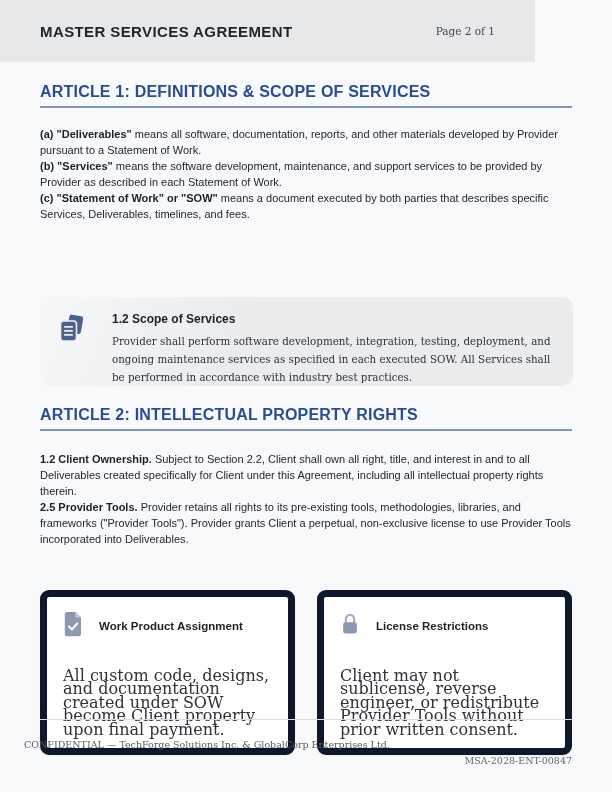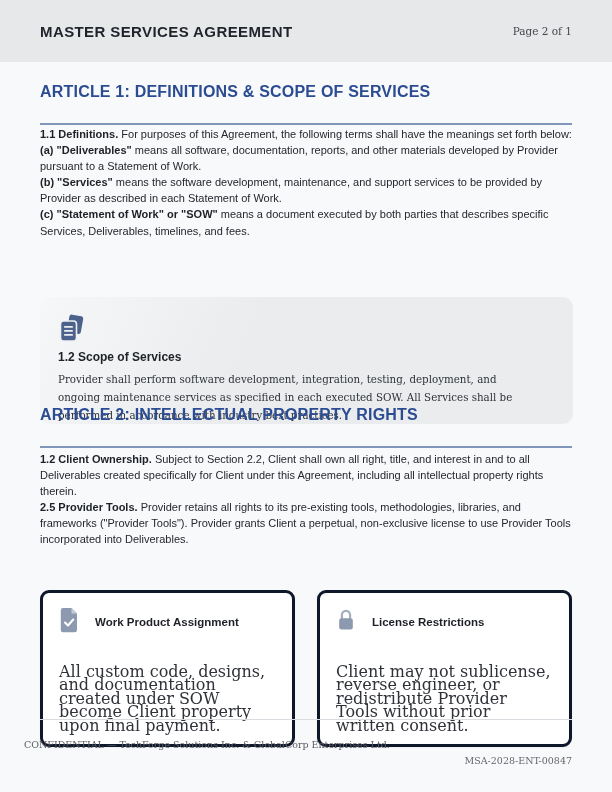--- a/index.html
+++ b/index.html
@@ -12,50 +12,50 @@
     --ink:#24272d;
     --serif-ink:#2f3238;
     --muted:#595c62;
   }
   *{margin:0;padding:0;box-sizing:border-box;}
   html,body{background:#fff;}
   body{width:612px;height:792px;font-family:"Liberation Sans",sans-serif;}
   .page{position:relative;width:612px;height:792px;background:var(--page-bg);overflow:hidden;}
 
   
-  .header{position:absolute;left:0;top:0;width:612px;height:62px;background:var(--header-bg);
+  .header{position:absolute;left:0;top:0;width:535px;height:62px;background:var(--header-bg);
           display:flex;align-items:center;justify-content:space-between;padding:0 40px;}
   .header-title{font-size:15px;font-weight:bold;letter-spacing:.4px;color:#1f232b;}
   .page-indicator{font-family:"DejaVu Serif",serif;font-size:10.5px;color:#43464d;}
 
   
   .article-heading{position:absolute;left:40px;width:532px;
       font-size:16px;font-weight:bold;letter-spacing:.2px;color:var(--heading-blue);
-      padding-bottom:22px;border-bottom:2px solid var(--rule-blue);}
+      padding-bottom:5px;border-bottom:2px solid var(--rule-blue);}
   .heading-1{top:83px;}
   .heading-2{top:406px;}
 
   
   .clauses{position:absolute;left:40px;width:533px;}
   .clauses-1{top:126px;}
   .clauses-2{top:451px;}
   .clause{font-size:11px;line-height:16.1px;color:var(--ink);}
   .clause b{font-weight:bold;color:#1d2026;}
 
   
   .callout{position:absolute;left:40px;top:297px;width:533px;min-height:86px;border-radius:10px;
       background:linear-gradient(115deg,#f6f7f8 0%,#eaecee 38%,#eaecee 100%);
-      display:flex;align-items:flex-start;padding:15px 18px 0 18px;flex-direction:column;}
+      display:flex;align-items:flex-start;padding:15px 18px 0 18px;}
   .callout-icon{flex:0 0 28px;margin-right:26px;margin-top:2px;color:var(--callout-icon-blue);}
   .callout-title{font-size:12px;font-weight:bold;color:#1e2127;margin-bottom:6px;}
   .callout-body{font-family:"DejaVu Serif",serif;font-size:10.3px;line-height:18px;color:var(--serif-ink);max-width:468px;}
 
   
   .card{position:absolute;top:590px;width:255px;min-height:98px;background:#fff;
-      border:3px solid #0f172a;border-radius:9px;box-shadow:0 1px 2px rgba(30,35,45,.05);
+      border:7px solid #0f172a;border-radius:9px;box-shadow:0 1px 2px rgba(30,35,45,.05);
       padding:14px 16px 12px 16px;}
   .card-left{left:40px;}
   .card-right{left:317px;}
   .card-head{display:flex;align-items:center;margin-bottom:11px;}
   .card-icon{flex:0 0 20px;margin-right:16px;color:var(--card-icon-slate);}
   .card-title{font-size:11.5px;font-weight:bold;color:#1e2127;}
   .card-body{font-family:"DejaVu Serif",serif;font-size:16px;line-height:13.4px;color:var(--serif-ink);margin-top:28px;}
 
   
   .footer-divider{position:absolute;left:40px;top:719px;width:532px;height:1px;background:#dadce1;}
@@ -70,21 +70,20 @@
 <div class="page">
 
   <div class="header">
     <div class="header-title">MASTER SERVICES AGREEMENT</div>
     <div class="page-indicator">Page 2 of 1</div>
   </div>
 
   <div class="article-heading heading-1">ARTICLE 1: DEFINITIONS &amp; SCOPE OF SERVICES</div>
 
   <div class="clauses clauses-1">
-      <p class="clause"><b>1.1 Definitions.</b> For purposes of this Agreement, the following terms shall have the meanings set forth below:</p>
       <p class="clause"><b>(a) "Deliverables"</b> means all software, documentation, reports, and other materials developed by Provider pursuant to a Statement of Work.</p>
       <p class="clause"><b>(b) "Services"</b> means the software development, maintenance, and support services to be provided by Provider as described in each Statement of Work.</p>
       <p class="clause"><b>(c) "Statement of Work" or "SOW"</b> means a document executed by both parties that describes specific Services, Deliverables, timelines, and fees.</p>
     </div>
 
   <div class="callout">
     <span class="callout-icon">
       <svg width="28" height="32" viewBox="0 0 28 32" aria-hidden="true">
         <g transform="rotate(10 18 11)">
           <rect x="10" y="1.5" width="14" height="18" rx="2.5" fill="currentColor"></rect>

